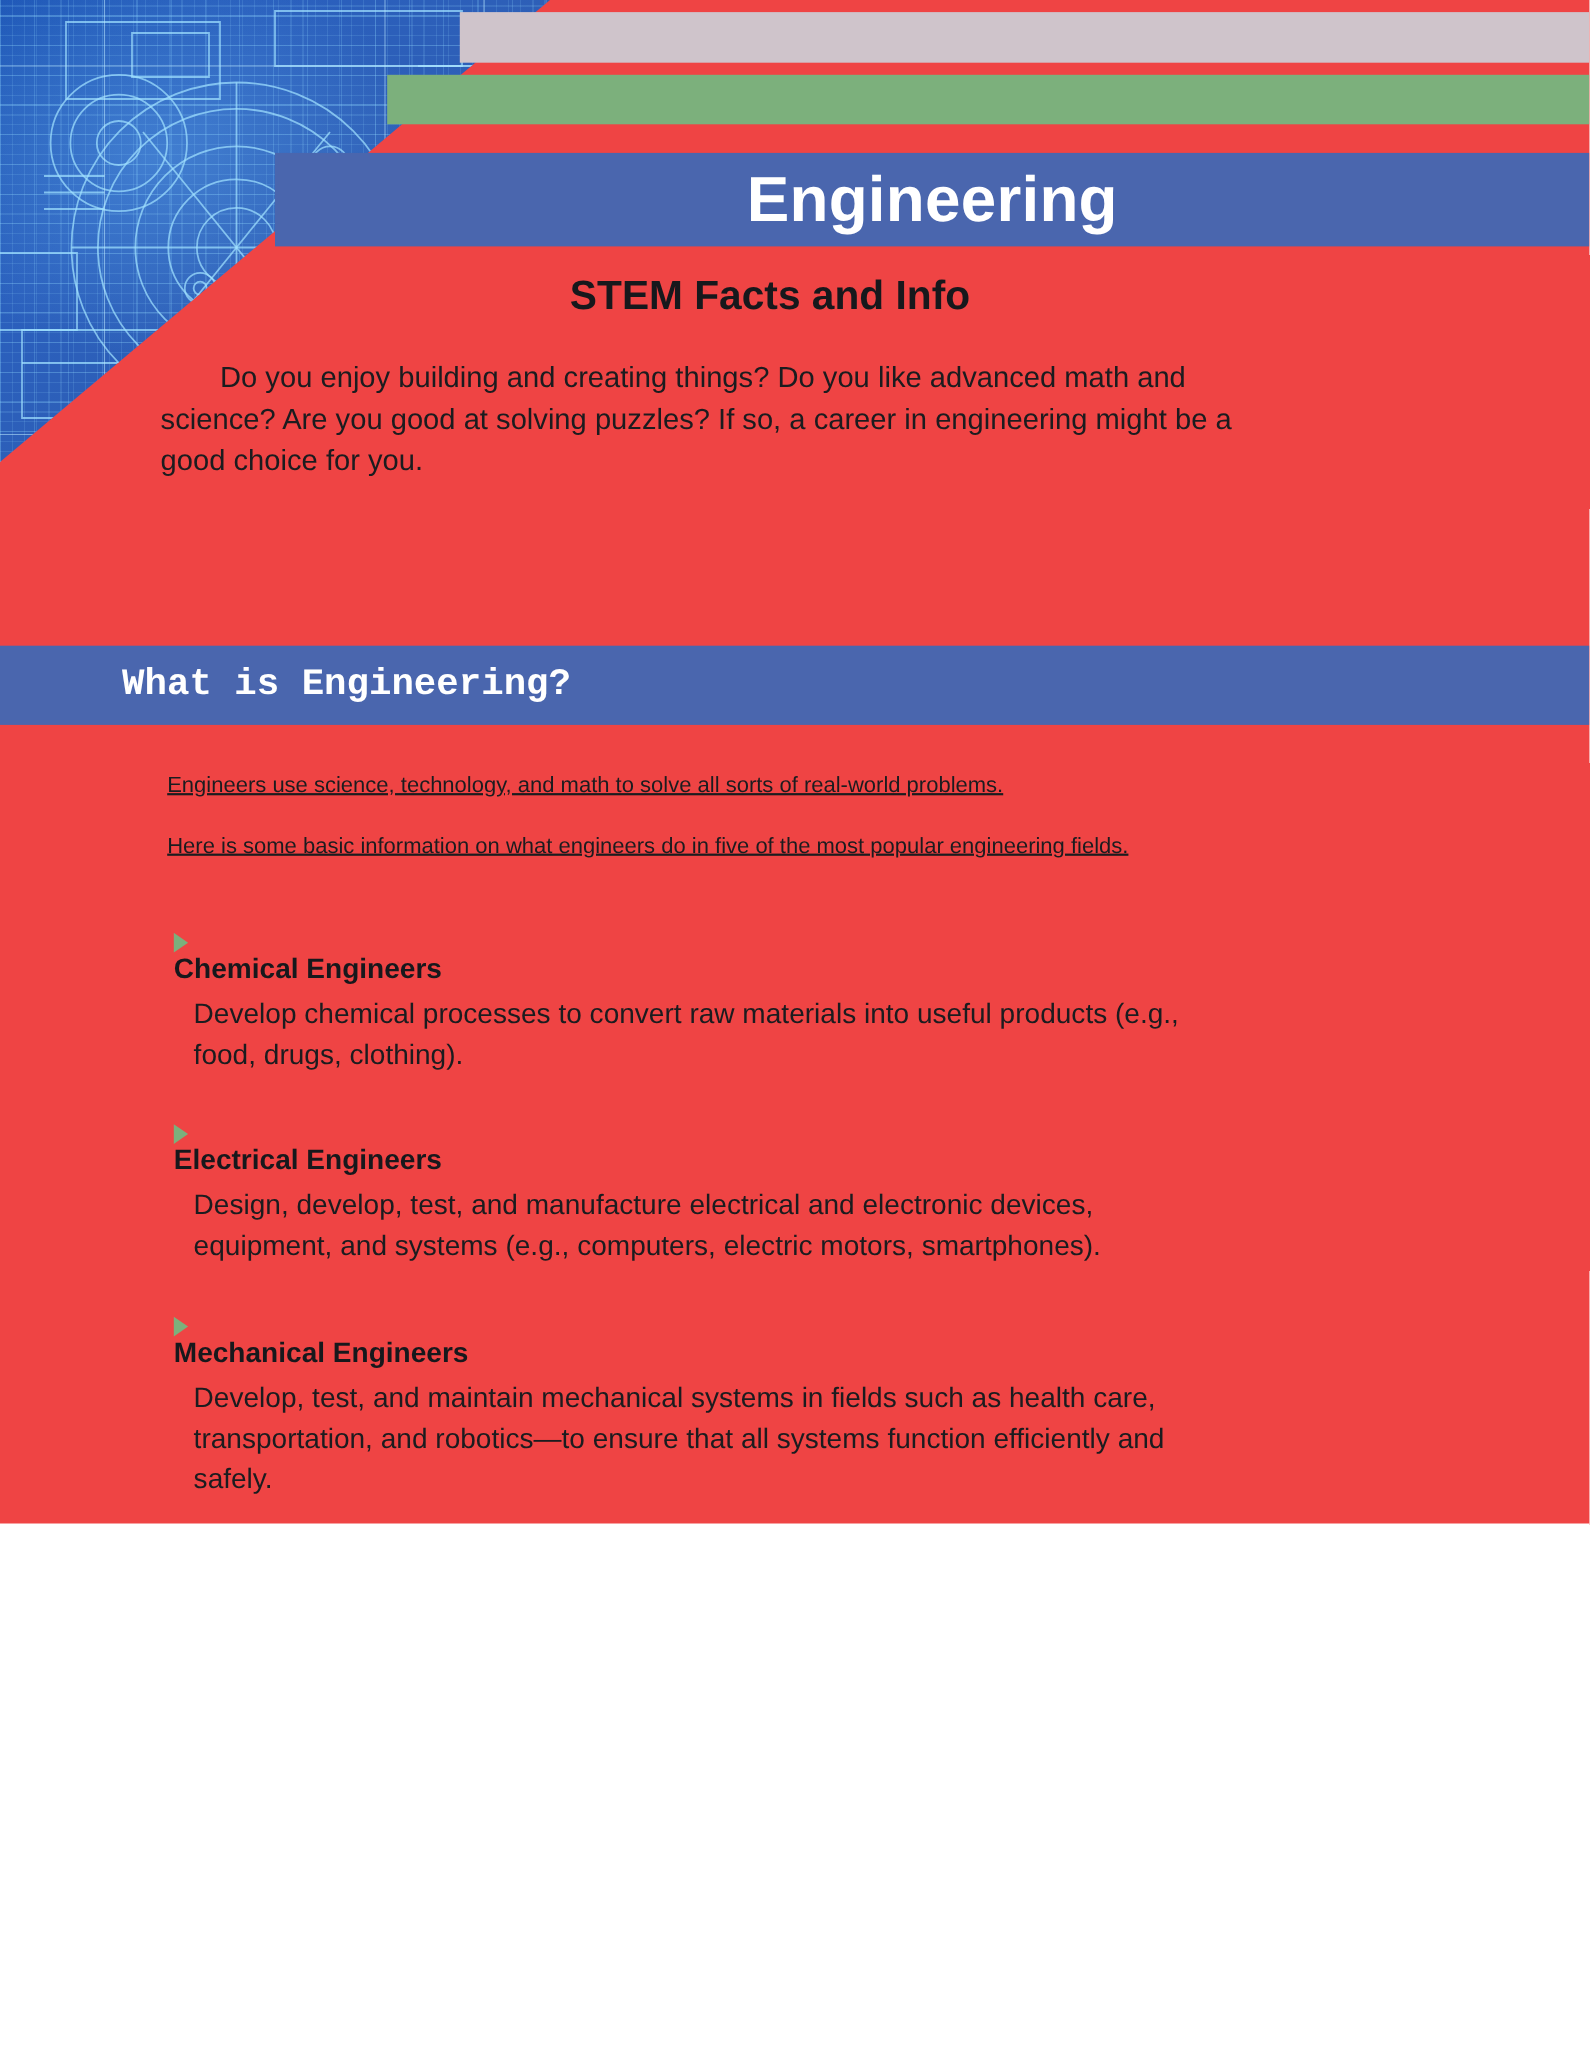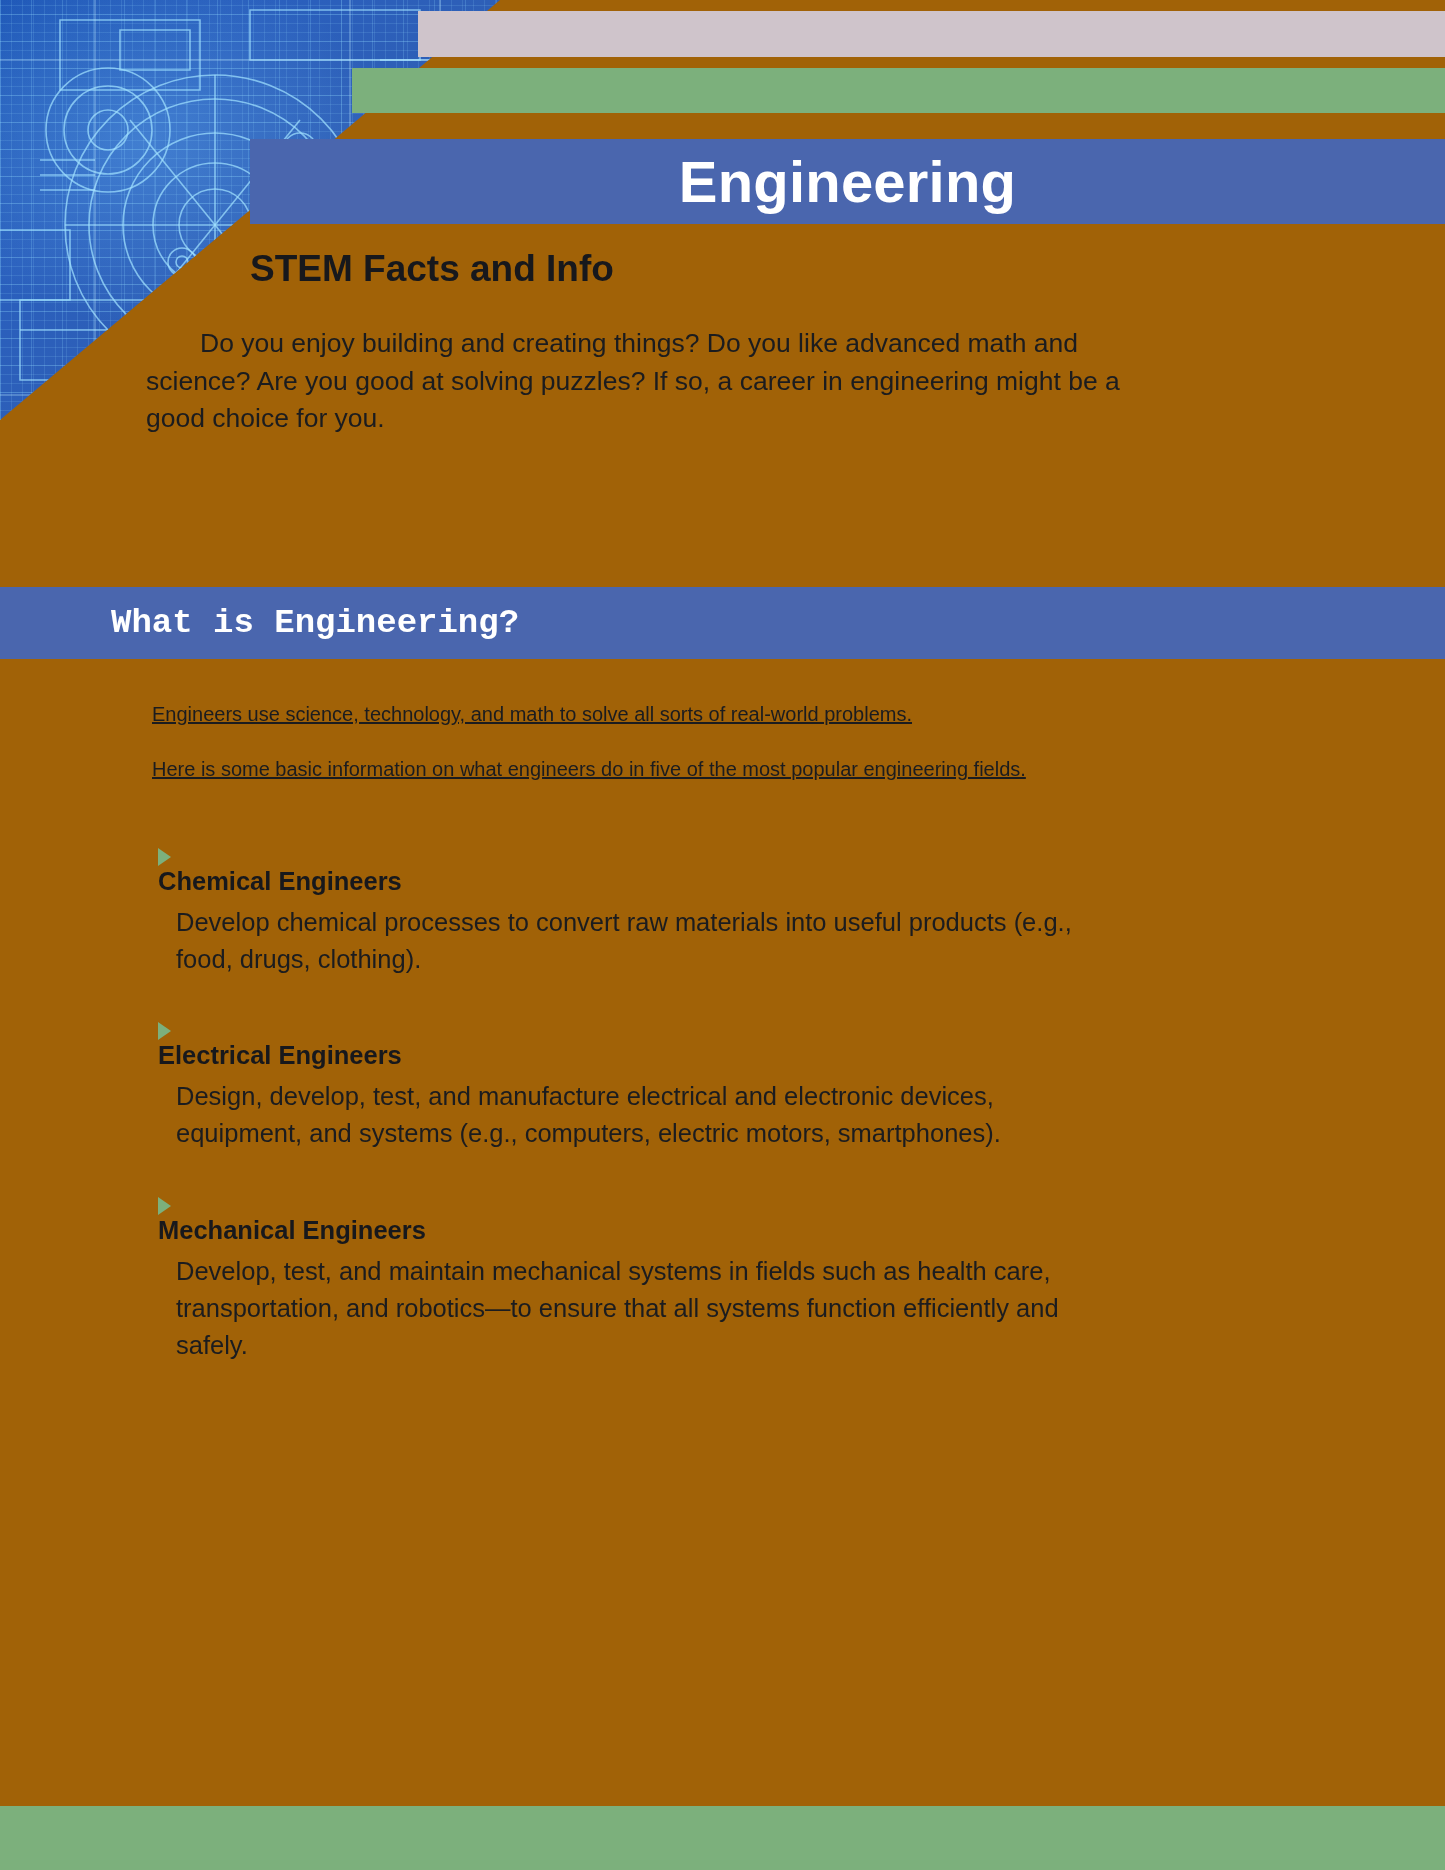--- a/index.html
+++ b/index.html
@@ -2,21 +2,21 @@
 <html><head>
 <meta charset="utf-8">
 <style>
   * { margin:0; padding:0; box-sizing:border-box; }
   html, body {
     width:1445px; height:1870px;
     background:#ffffff;
     font-family:"Liberation Sans", sans-serif;
     overflow:hidden;
   }
-  .page { position:relative; width:1445px; height:1870px; background:#a16207; overflow:hidden; }
+  .page { position:relative; width:1445px; height:1385px; background:#ef4444; overflow:hidden; }
 
   
   .blueprint-wrap {
     position:absolute; left:0; top:0; width:520px; height:420px;
     overflow:hidden;
     clip-path: polygon(0 0, 500px 0, 0 420px);
   }
   .blueprint {
     position:absolute; left:0; top:0; width:520px; height:420px;
     background:
@@ -51,21 +51,21 @@
   }
   .title-bar .title {
     color:#ffffff; font-size:58px; font-weight:bold; line-height:85px;
     text-align:center; letter-spacing:.2px;
     font-family:"Liberation Sans", sans-serif;
   }
 
   
   .subtitle {
     position:absolute; left:250px; top:248px; width:900px;
-    text-align:left; font-size:37px; font-weight:bold; color:#17181c;
+    text-align:center; font-size:37px; font-weight:bold; color:#17181c;
     font-family:"Liberation Sans", sans-serif;
   }
   .intro {
     position:absolute; left:122px; top:325px; width:978px;
     font-size:26.5px; line-height:1.42; color:#1b1c1f;
     text-align:left;
     margin-left:24px;
   }
   .intro .indent { display:inline-block; width:54px; }
 

